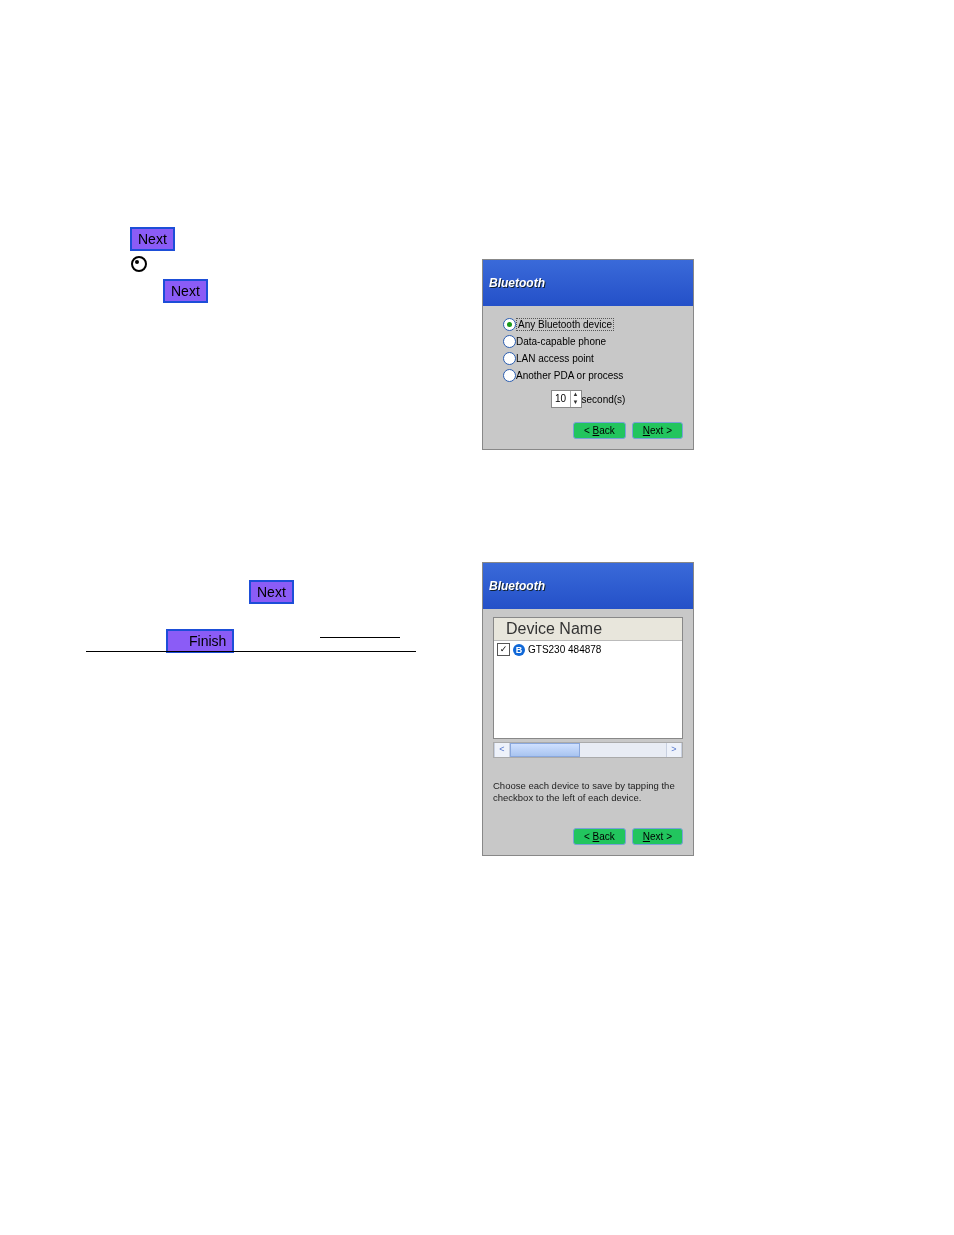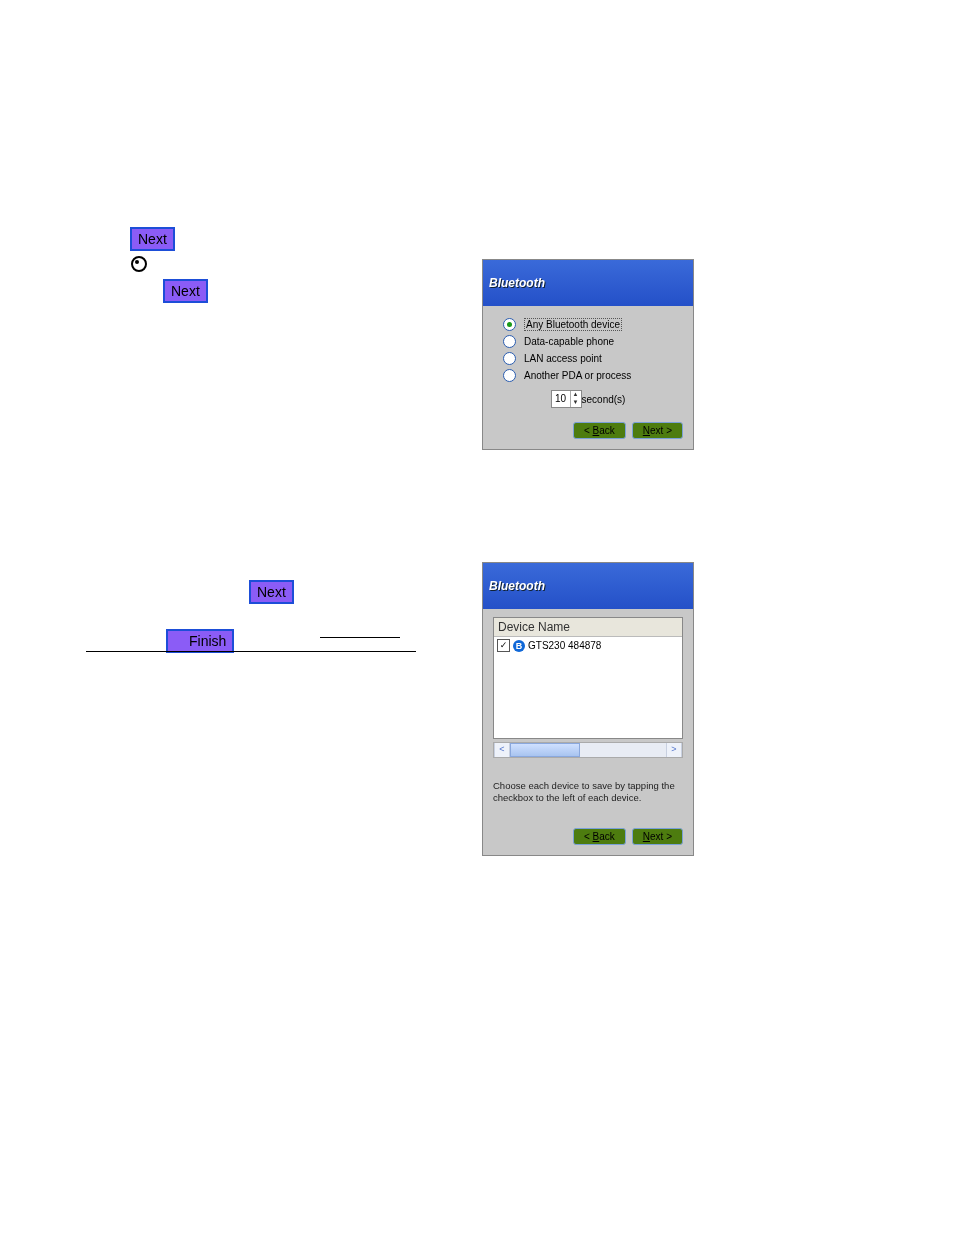--- a/index.html
+++ b/index.html
@@ -63,21 +63,21 @@
   }
   .bt-text {
     font-size: 9.5px;
     line-height: 12px;
     color: #222;
     margin-bottom: 6px;
   }
   .bt-radio-row {
     display: flex;
     align-items: center;
-    gap: 8px;
+    gap: 0;
     margin: 4px 0 4px 10px;
     font-size: 10px;
   }
   .bt-radio {
     width: 11px; height: 11px;
     border: 1px solid #2a5db0;
     border-radius: 50%;
     background: #fff;
     display: inline-flex;
     align-items: center;
@@ -126,21 +126,21 @@
     text-align: center;
     color: #333;
   }
   .bt-btnrow {
     display: flex;
     justify-content: flex-end;
     gap: 6px;
     margin-top: 6px;
   }
   .bt-btn {
-    background: #4d7c0f;
+    background: #22c55e;
     border: 1px solid #7aa0d8;
     border-radius: 3px;
     padding: 2px 10px;
     font-size: 10px;
     font-family: Tahoma, Arial, sans-serif;
     color: #000;
     white-space: nowrap;
   }
   .bt-btn .ul { text-decoration: underline; }
 
@@ -148,22 +148,22 @@
   .bt-list {
     background: #fff;
     border: 1px solid #888;
     height: 120px;
     margin-bottom: 3px;
     overflow: hidden;
   }
   .bt-list-header {
     background: #e8e6dc;
     border-bottom: 1px solid #bbb;
-    font-size: 12px;
-    padding: 2px 4px;
+    font-size: 16px;
+    padding: 2px 12px;
     color: #333;
   }
   .bt-list-row {
     display: flex;
     align-items: center;
     gap: 3px;
     padding: 2px 3px;
     font-size: 10px;
   }
   .bt-cb {

